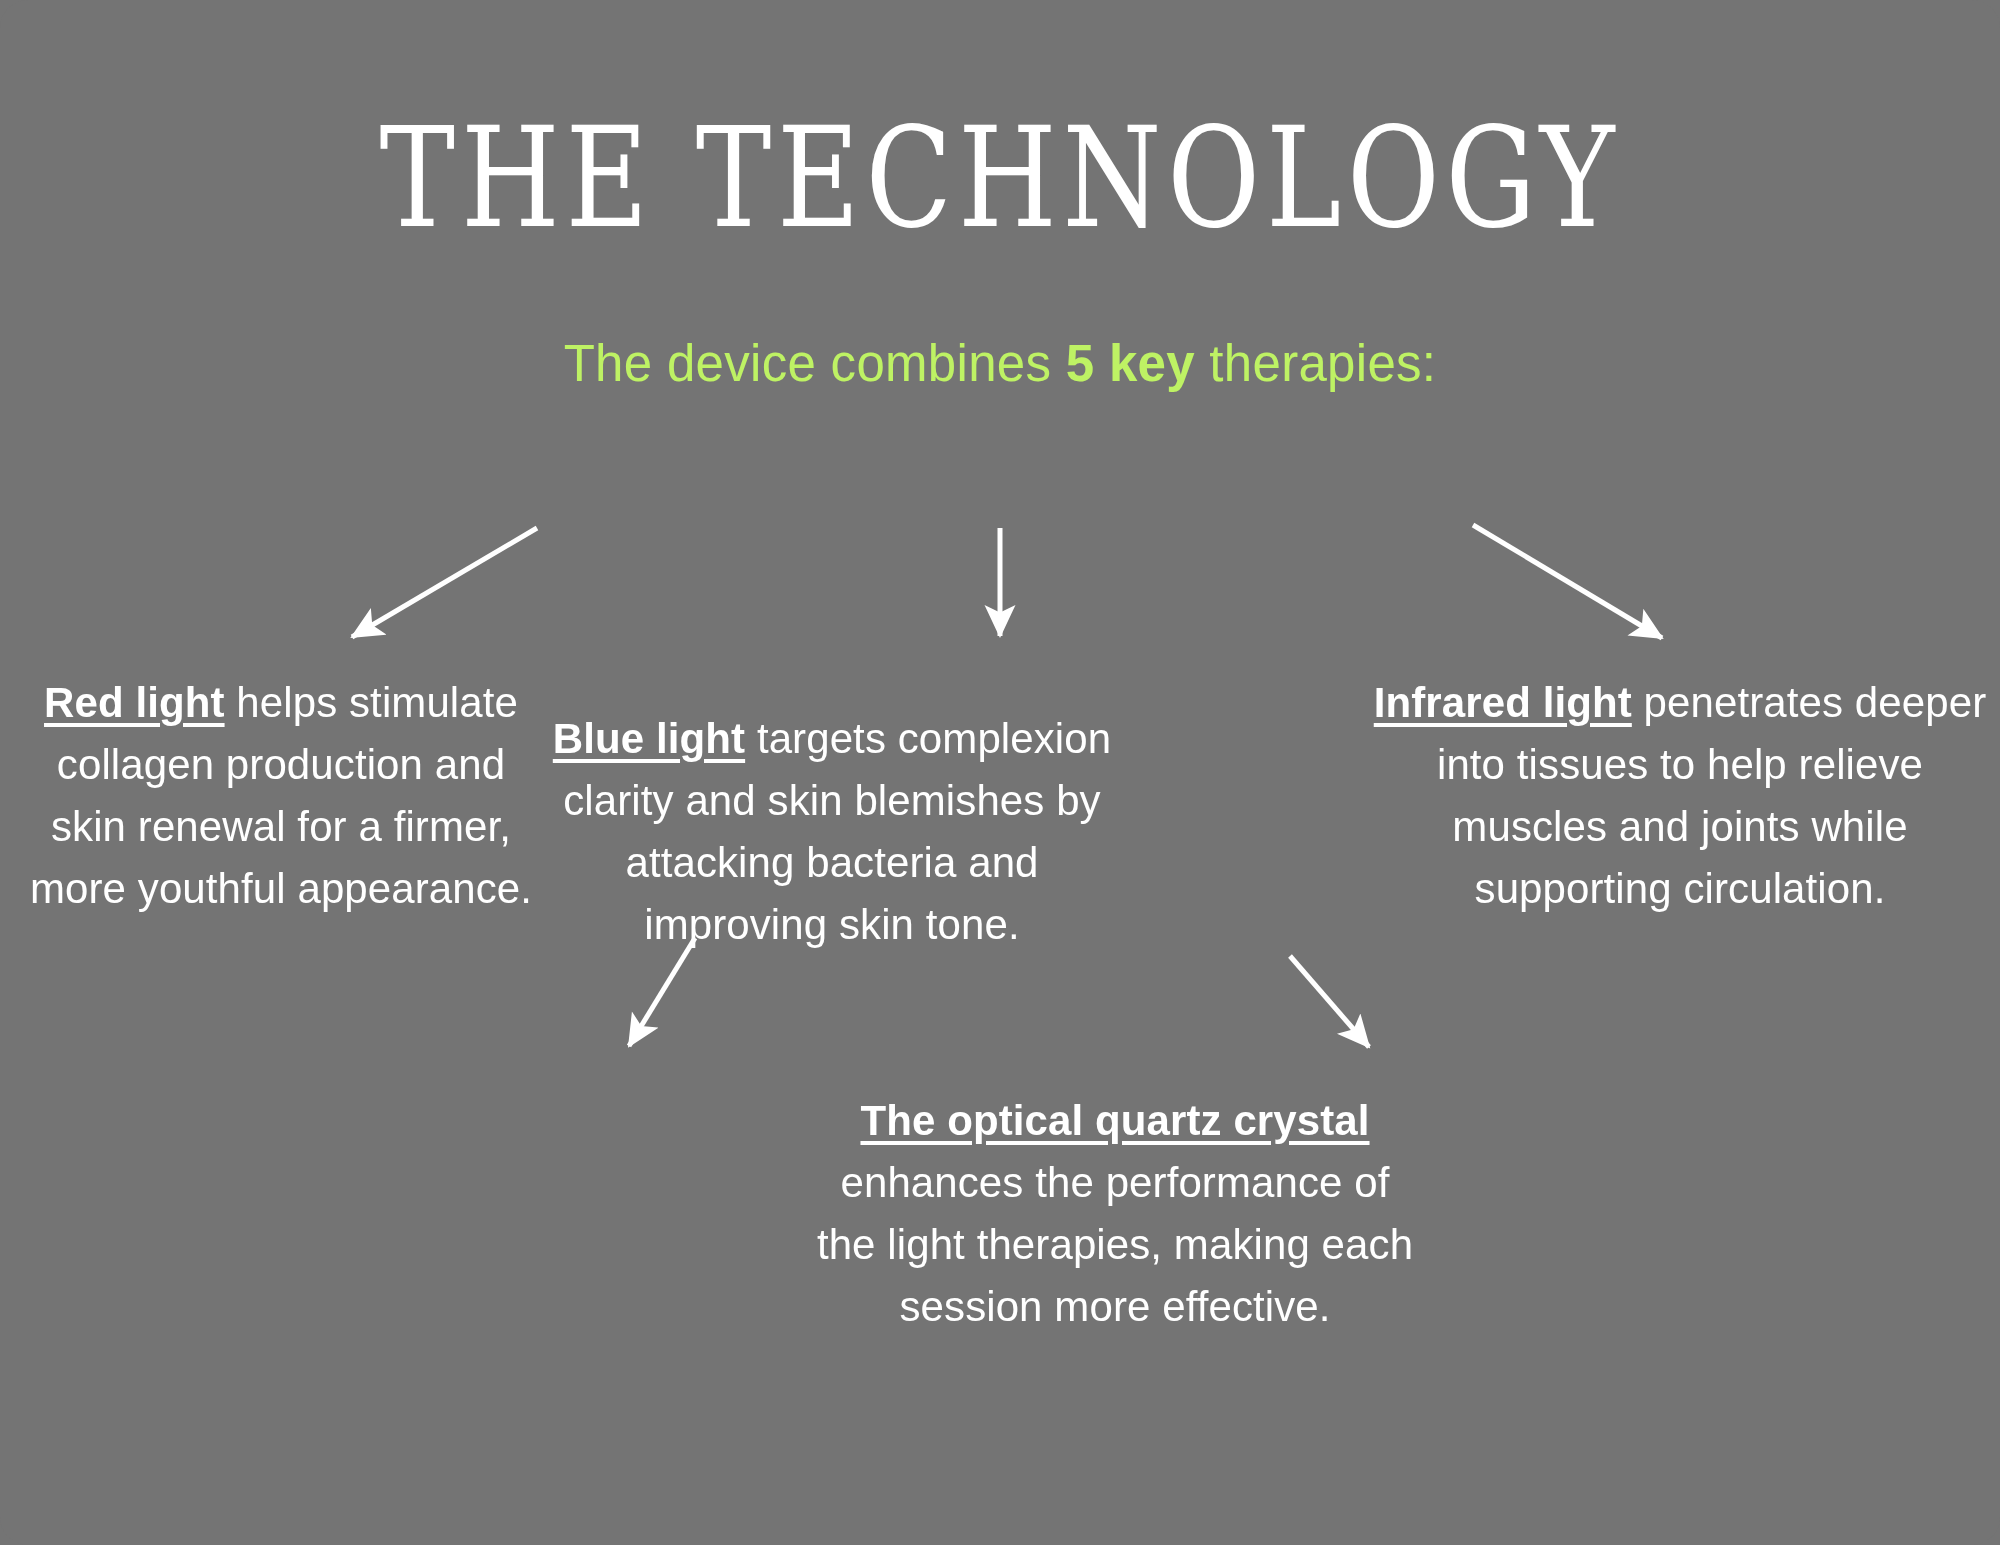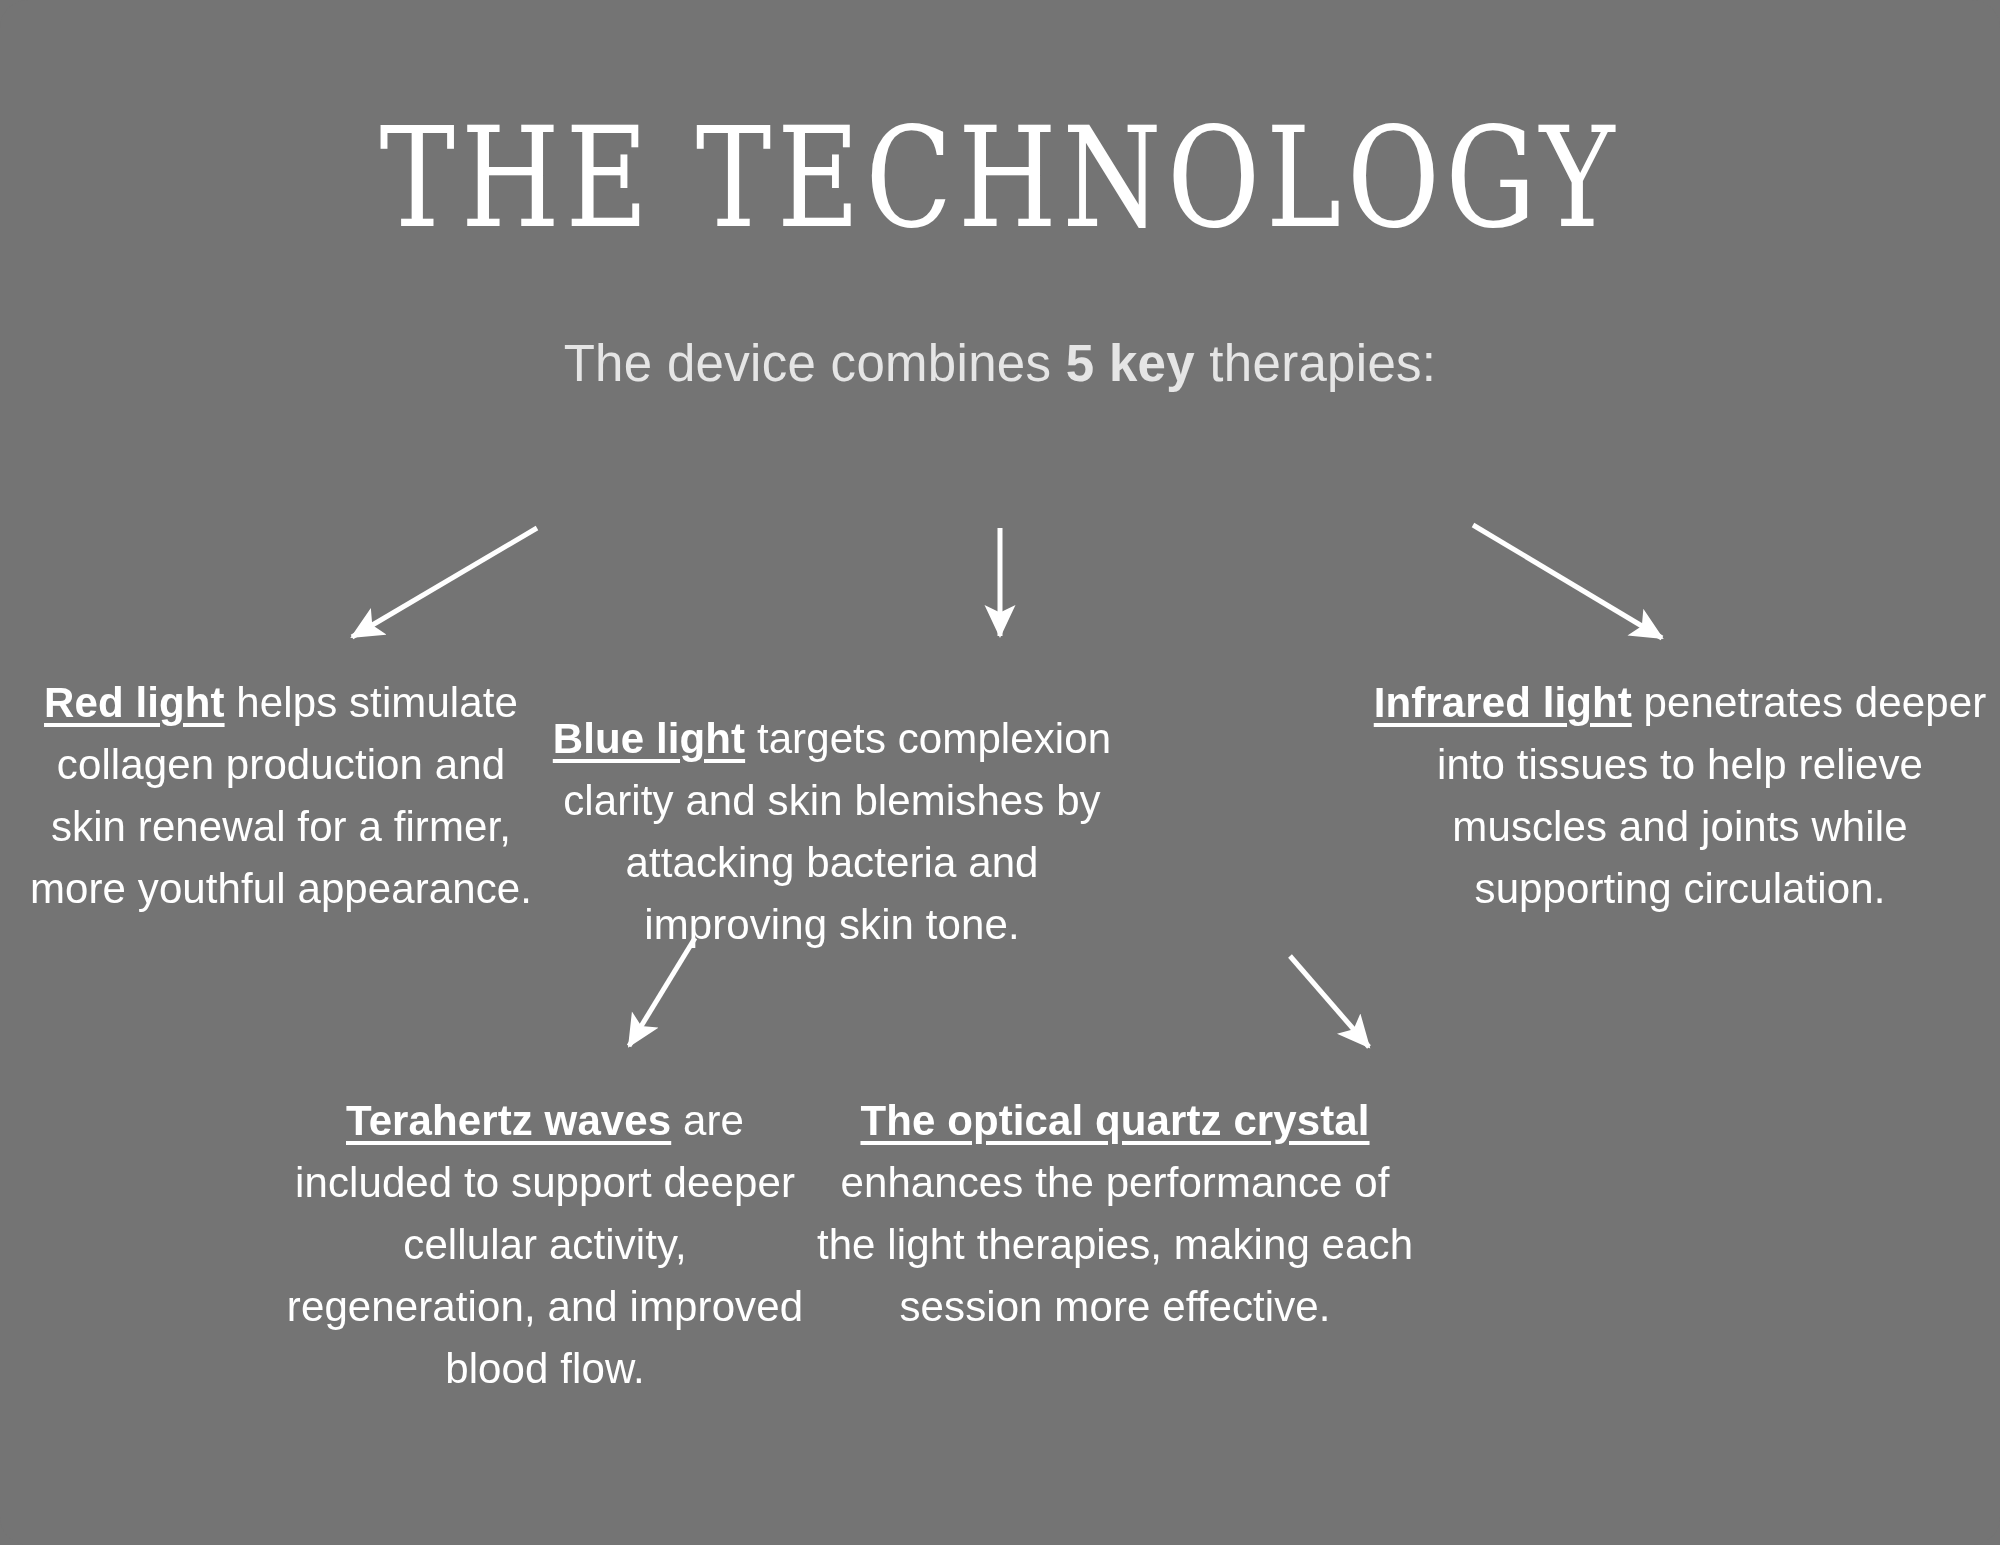--- a/index.html
+++ b/index.html
@@ -41,21 +41,21 @@
     white-space: nowrap;
   }
 
   
   .subtitle {
     position: absolute;
     left: 0;
     top: 338px;
     width: 2000px;
     text-align: center;
-    color: #e5e5e5;
+    color: #bef264;
     font-family: "Liberation Sans", sans-serif;
     font-weight: 400;
     font-size: 51px;
     letter-spacing: 0.3px;
     line-height: 1.0;
     white-space: nowrap;
   }
   .subtitle .sub-strong {
     font-weight: 700;
   }
@@ -128,21 +128,18 @@
   </div>
 
   <div class="blurb blurb-blue">
     <span class="lead">Blue light</span><span> targets complexion clarity and skin blemishes by attacking bacteria and improving skin tone.</span>
   </div>
 
   <div class="blurb blurb-infrared">
     <span class="lead">Infrared light</span><span> penetrates deeper into tissues to help relieve muscles and joints while supporting circulation.</span>
   </div>
 
-  <div class="blurb blurb-thz">
-    <span class="lead">Terahertz waves</span><span> are included to support deeper cellular activity, regeneration, and improved blood flow.</span>
-  </div>
 
   <div class="blurb blurb-quartz">
     <span class="lead">The optical quartz crystal</span><span> enhances the performance of the light therapies, making each session more effective.</span>
   </div>
 
 </div>
 
 </body></html>

